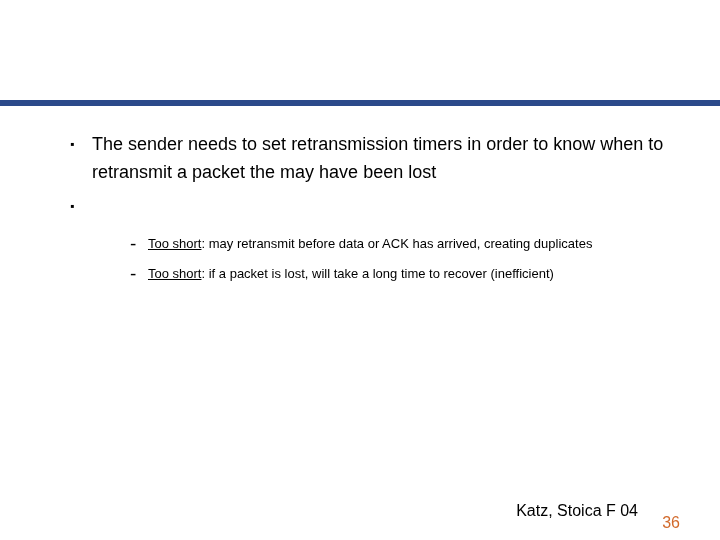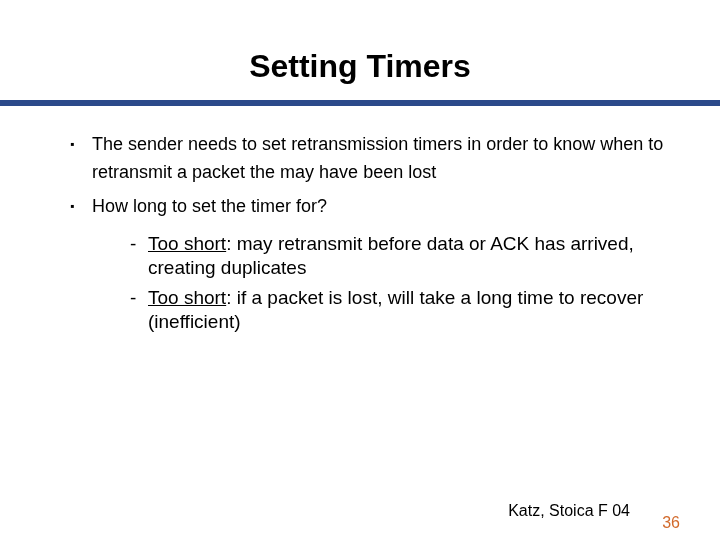--- a/index.html
+++ b/index.html
@@ -67,58 +67,56 @@
     align-items: flex-start;
     margin-bottom: 6px;
   }
   .b2 .dash {
     width: 18px;
     flex: 0 0 18px;
     font-size: 19px;
     line-height: 24px;
   }
   .b2 .txt {
-    font-size: 19px;
+    font-size: 13px;
     line-height: 24px;
   }
   .u { text-decoration: underline; }
   .footer-left {
     position: absolute;
-    right: 90px;
+    right: 82px;
     bottom: 20px;
     font-size: 16px;
   }
   .footer-num {
     position: absolute;
     right: 40px;
     bottom: 8px;
     font-size: 16px;
     color: #D26A2C;
     font-weight: normal;
   }
 </style>
 </head>
 <body>
 
 <div class="slide">
 
-  <div class="title">Setting Timers</div>
 
   <div class="rule"></div>
 
   <div class="body">
 
     <div class="b1">
       <div class="bullet">▪</div>
       <div class="txt">The sender needs to set retransmission timers in order to know when to retransmit a packet the may have been lost</div>
     </div>
 
     <div class="b1">
       <div class="bullet">▪</div>
-      <div class="txt">How long to set the timer for?</div>
     </div>
 
     <div class="sub">
 
       <div class="b2">
         <div class="dash">-</div>
         <div class="txt">
           <span class="u">Too short</span><span>: may retransmit before data or ACK has arrived, creating duplicates</span>
         </div>
       </div>

